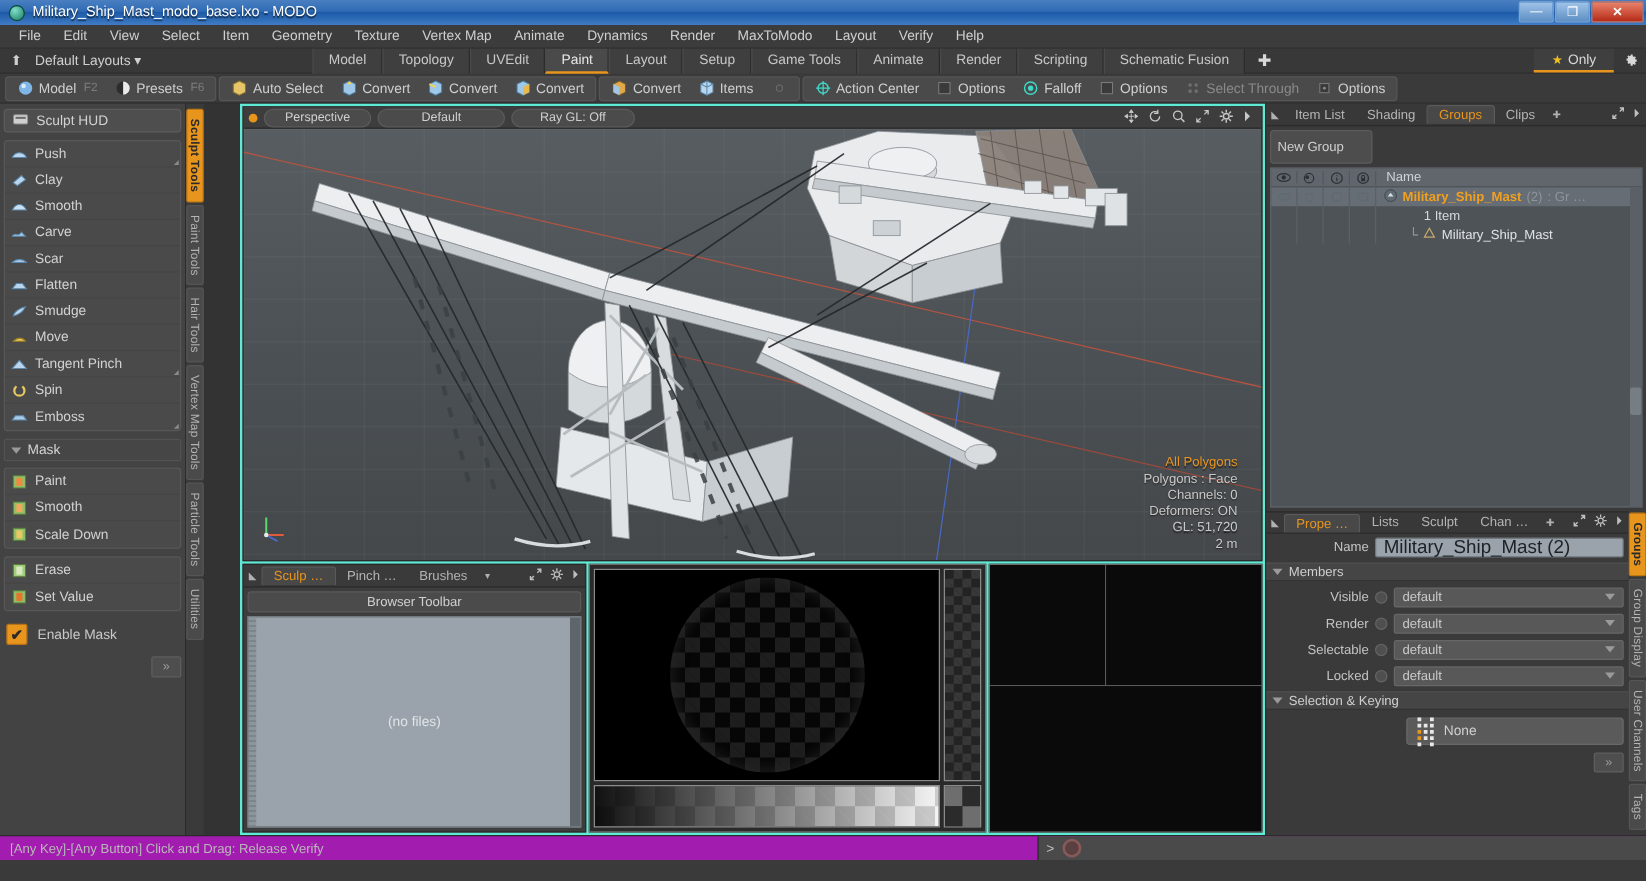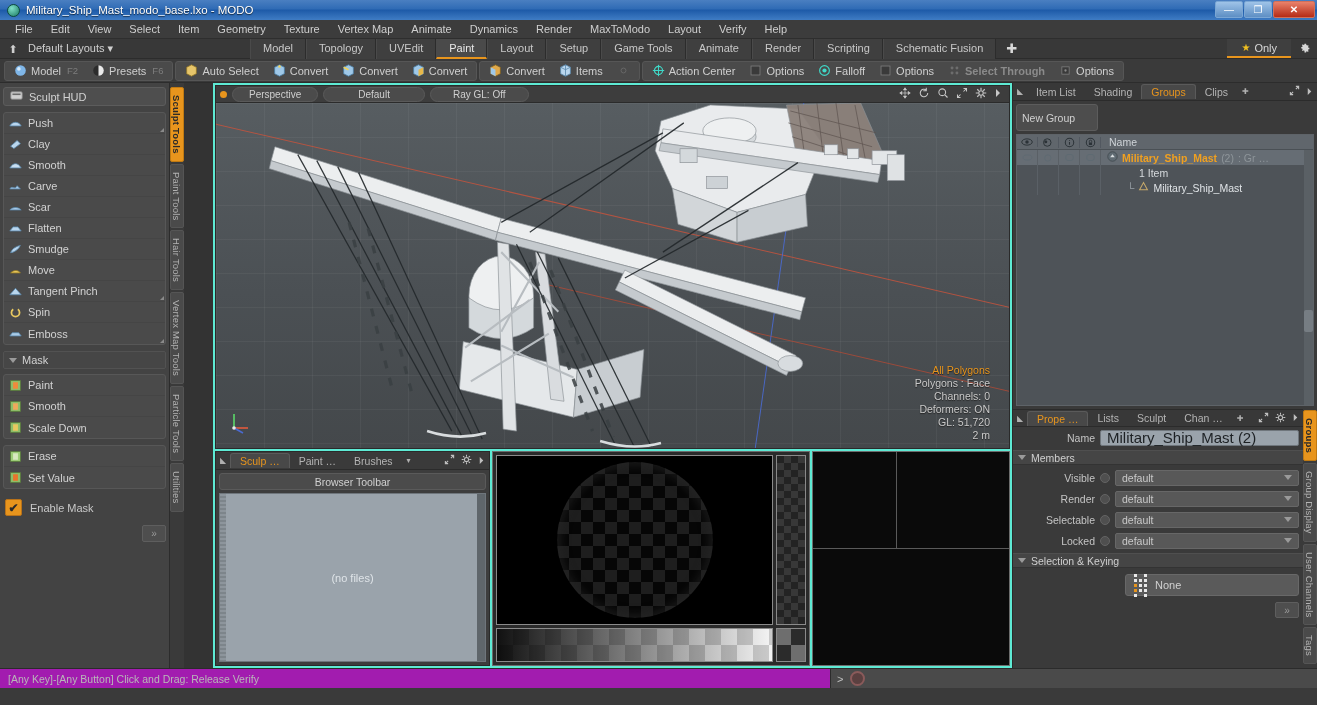--- a/index.html
+++ b/index.html
@@ -42,29 +42,29 @@
   .star { color:#f0c020; font-size:10px; }
   .gear-btn { width:26px; height:19px; display:flex; align-items:center; justify-content:center; }
 
   
   .modebar { height:24px; background:#3a3a3a; display:flex; align-items:center;
     gap:2px; padding:2px 4px; border-bottom:1px solid #2c2c2c; }
   .grp { display:flex; align-items:center; background:#4a4a4a; border:1px solid #565656;
     border-radius:3px; height:20px; padding:0 2px; }
   .tbtn { display:flex; align-items:center; gap:4px; padding:0 7px; height:18px;
     font-size:11px; color:#cfcfcf; white-space:nowrap; }
-  .tbtn.dim { color:#8a8a8a;font-weight:bold; }
+  .tbtn.dim { color:#8a8a8a; }
   .fkey { color:#7d7d7d; font-size:9.5px; margin-left:2px; }
   .ico { width:13px; height:13px; display:inline-block; flex:0 0 13px; }
 
   
   .work { display:flex; height:585px; background:#333; }
 
   
-  .leftpanel { width:170px; background:#434343; border-right:1px solid #2c2c2c;
+  .leftpanel { width:149px; background:#434343; border-right:1px solid #2c2c2c;
     display:flex; flex-direction:column; padding:4px 3px; }
   .sculpt-hud { background:#4e4e4e; border:1px solid #5c5c5c; border-radius:3px;
     height:19px; display:flex; align-items:center; padding-left:6px; gap:6px;
     font-size:11px; color:#d2d2d2; margin-bottom:6px; }
   .toolgroup { background:#4a4a4a; border:1px solid #575757; border-radius:3px;
     margin-bottom:6px; overflow:hidden; }
   .toolitem { height:21px; display:flex; align-items:center; gap:6px; padding-left:5px;
     font-size:11px; color:#d2d2d2; border-bottom:1px solid #454545; position:relative; }
   .toolitem:last-child { border-bottom:none; }
   .toolitem .corner { position:absolute; right:1px; bottom:1px; width:0; height:0;
@@ -736,21 +736,21 @@
         </svg>
       </div>
     </div>
 
     <div class="bottomrow">
 
       <div class="browser-pane">
         <div class="pane-tabs">
           <span class="pane-arrow">◣</span>
           <span class="ptab active">Sculp …</span>
-          <span class="ptab">Paint …</span>
+          <span class="ptab">Pinch …</span>
           <span class="ptab">Brushes</span>
           <span class="ptab-caret">▾</span>
           <span class="pane-icons">
             <span><svg width="11" height="11" viewBox="0 0 16 16">
                   <path d="M2 10v4h4M14 6V2h-4M6 10l-4 4M10 6l4-4" stroke="#c0c0c0" fill="none" stroke-width="1.6"></path>
                 </svg></span>
             <span><svg width="11" height="11" viewBox="0 0 16 16">
                   <circle cx="8" cy="8" r="3" fill="none" stroke="#c0c0c0" stroke-width="1.5"></circle>
                   <path d="M8 1v3M8 12v3M1 8h3M12 8h3M3 3l2 2M11 11l2 2M13 3l-2 2M5 11l-2 2" stroke="#c0c0c0" stroke-width="1.5"></path>
                 </svg></span>

